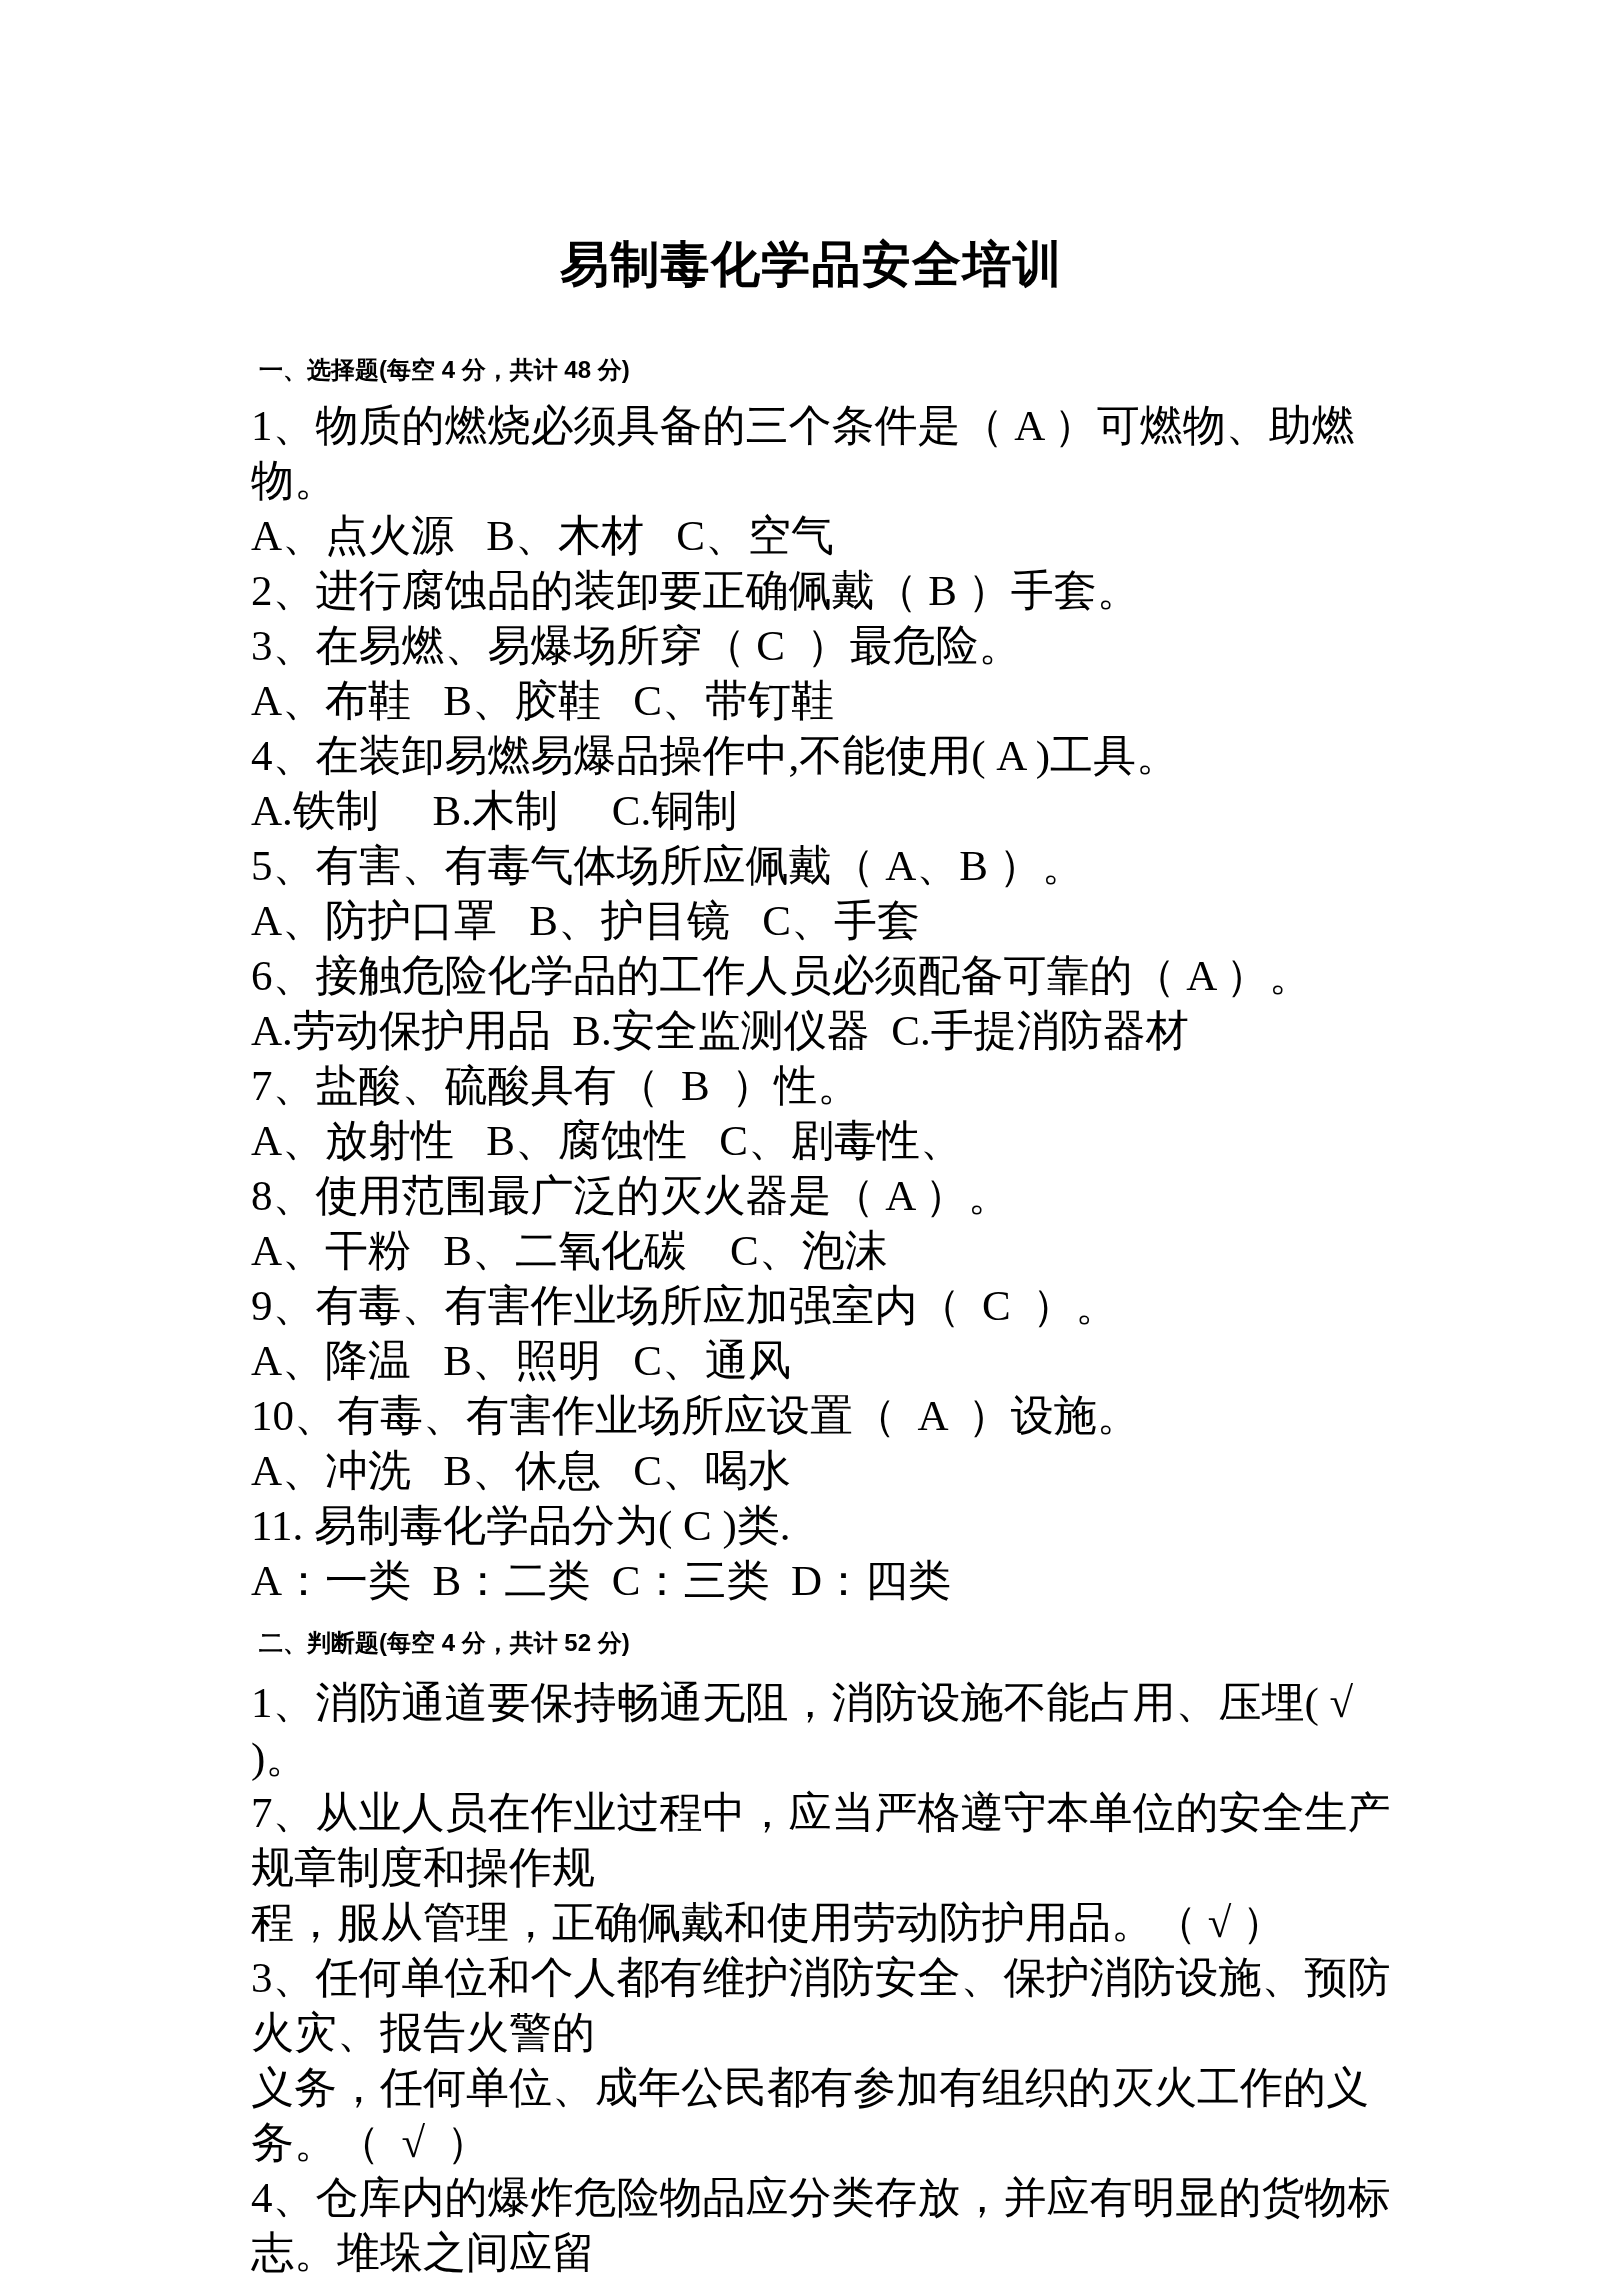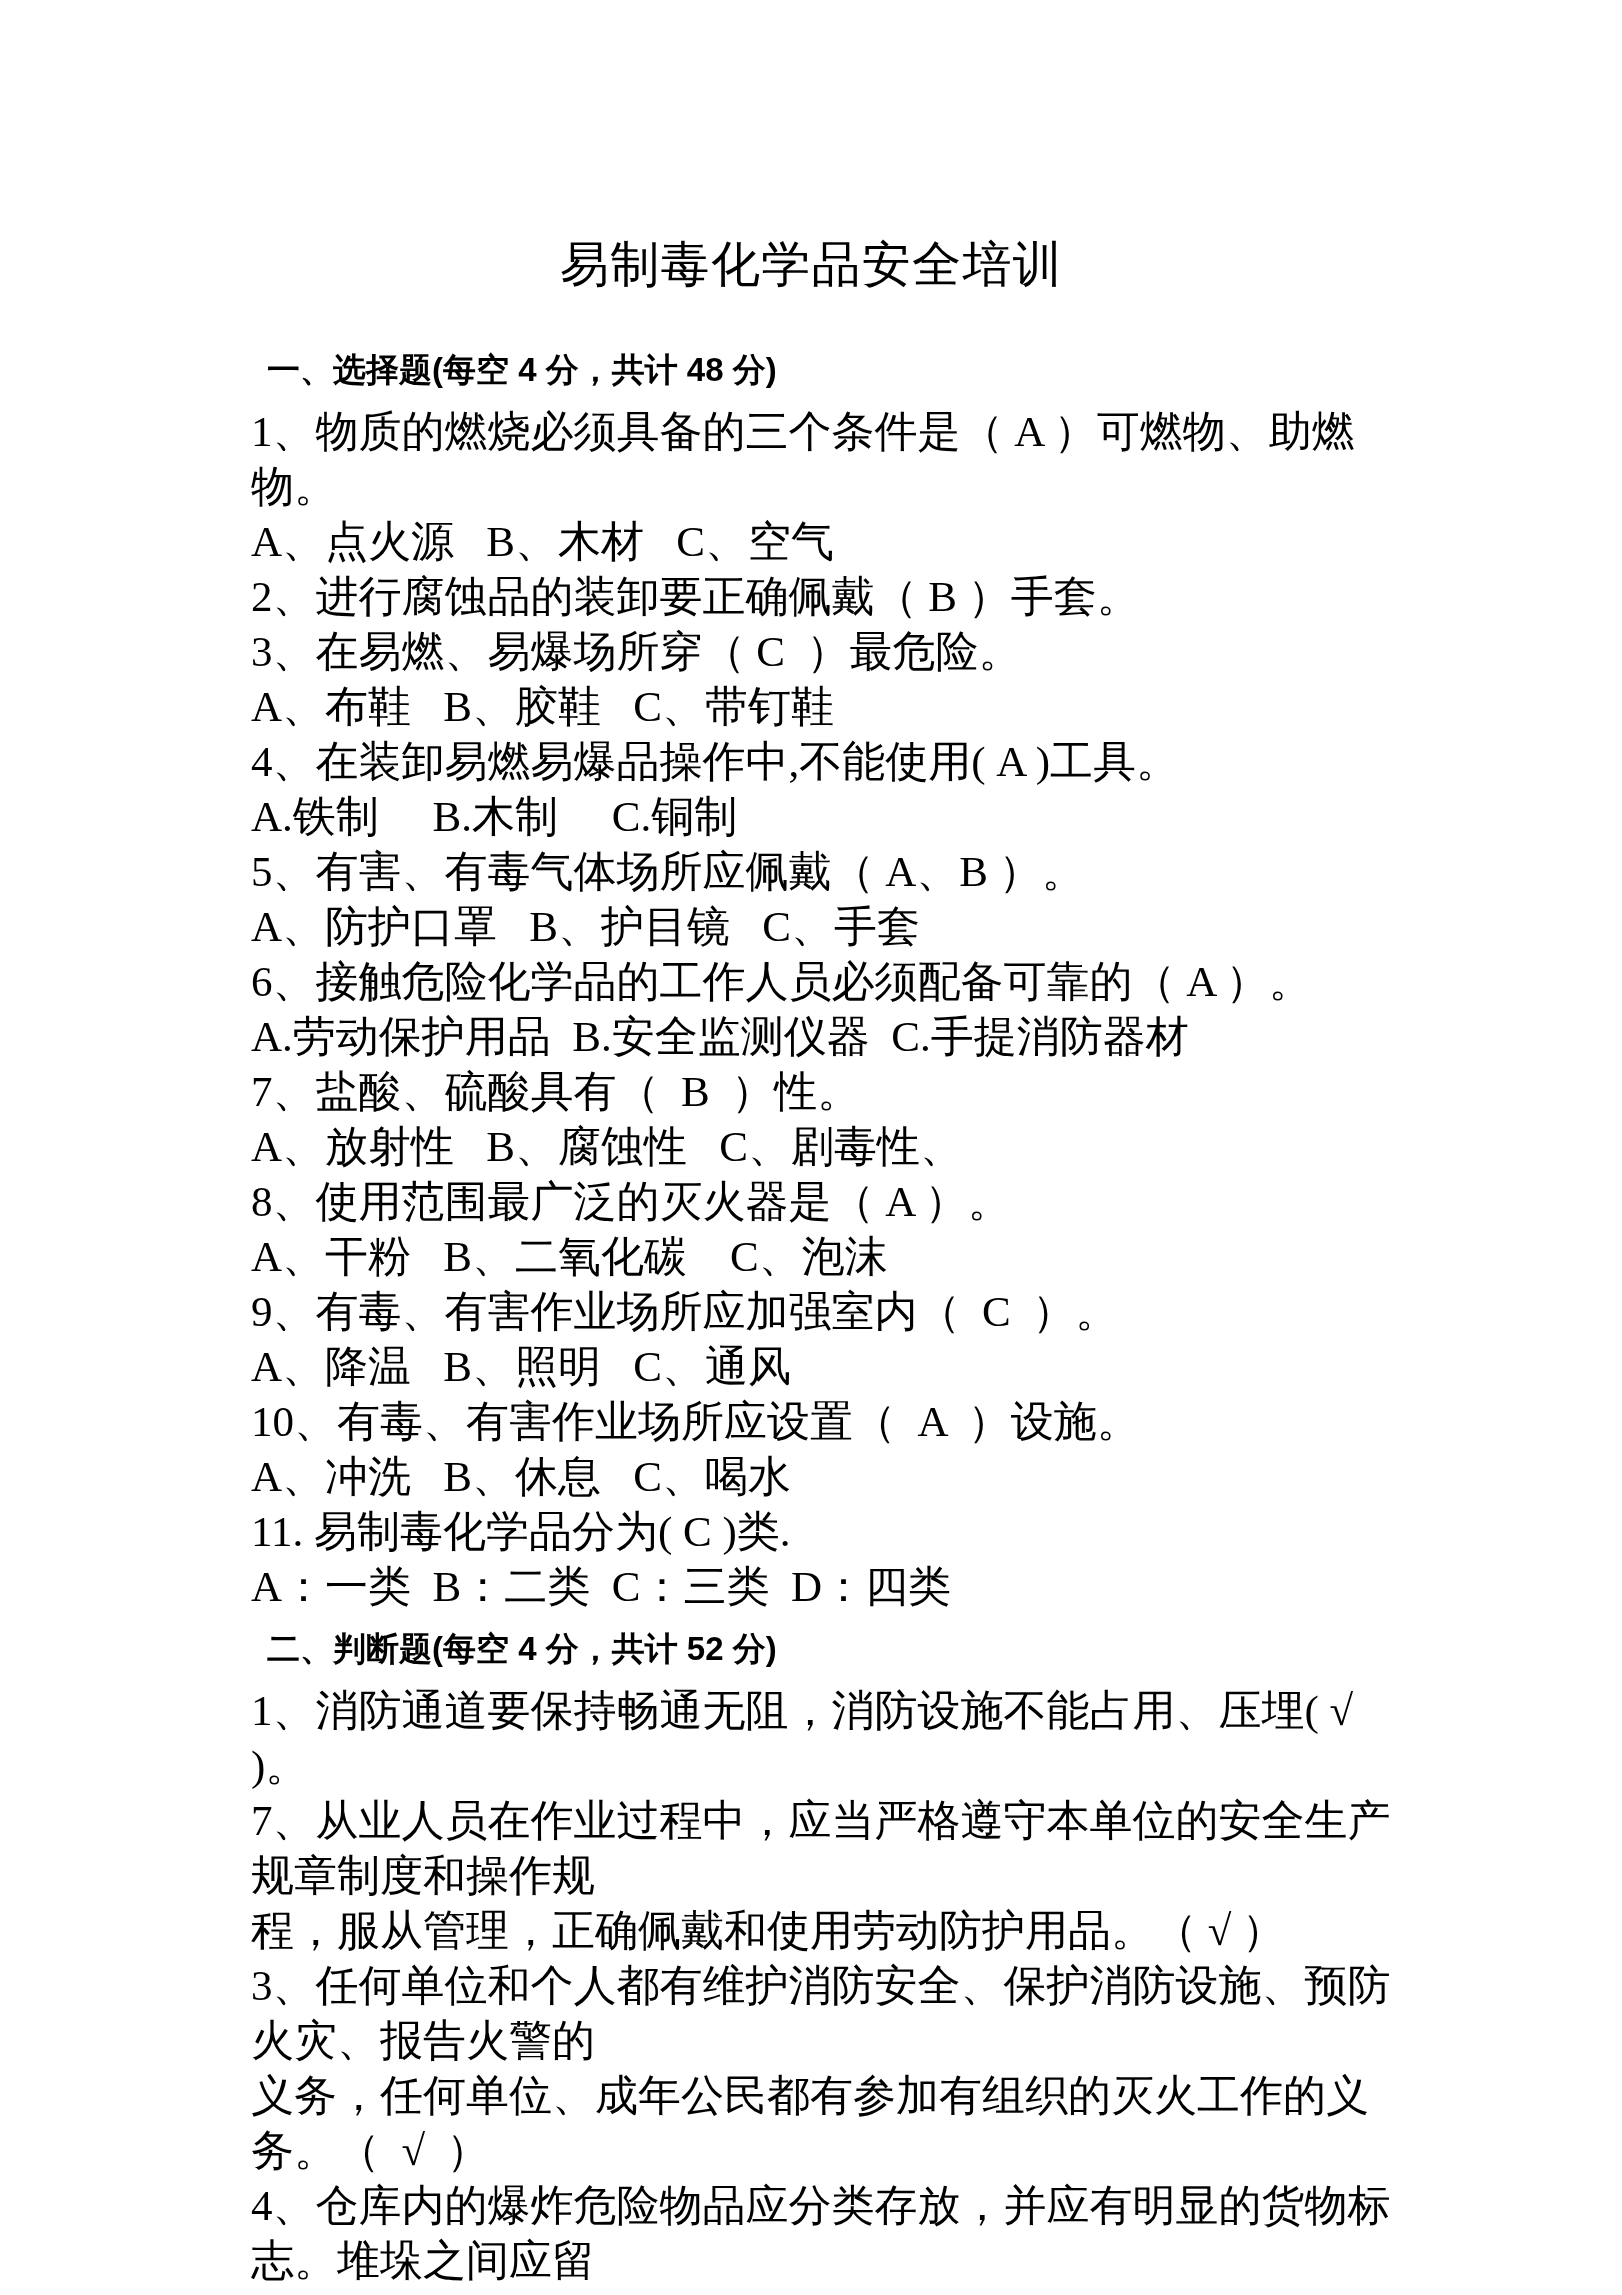--- a/index.html
+++ b/index.html
@@ -13,34 +13,34 @@
     height: 2295px;
     background: #ffffff;
     color: #000000;
     overflow: hidden;
   }
   .doc-title {
     margin: 0;
     padding-top: 239px;
     text-align: center;
     font-family: "Liberation Sans", sans-serif;
-    font-weight: 400;
+    font-weight: 700;
     font-size: 49px;
     line-height: 51px;
     letter-spacing: 1.3px;
     white-space: pre-wrap;
   }
   .content {
     padding: 0 209px 0 251px;
   }
   .section-heading {
-    margin: 16px;
+    margin: 8px;
     font-family: "Liberation Sans", sans-serif;
     font-weight: 700;
-    font-size: 33px;
+    font-size: 24px;
     line-height: 37px;
     white-space: pre-wrap;
   }
   .mt-first { margin-top: 61px; }
   .mt-second { margin-top: 16.4px; }
   .block-choice { margin-top: 9.8px; }
   .block-judge  { margin-top: 13.7px; }
   .line {
     margin: 0;
     font-family: "Liberation Serif", serif;

